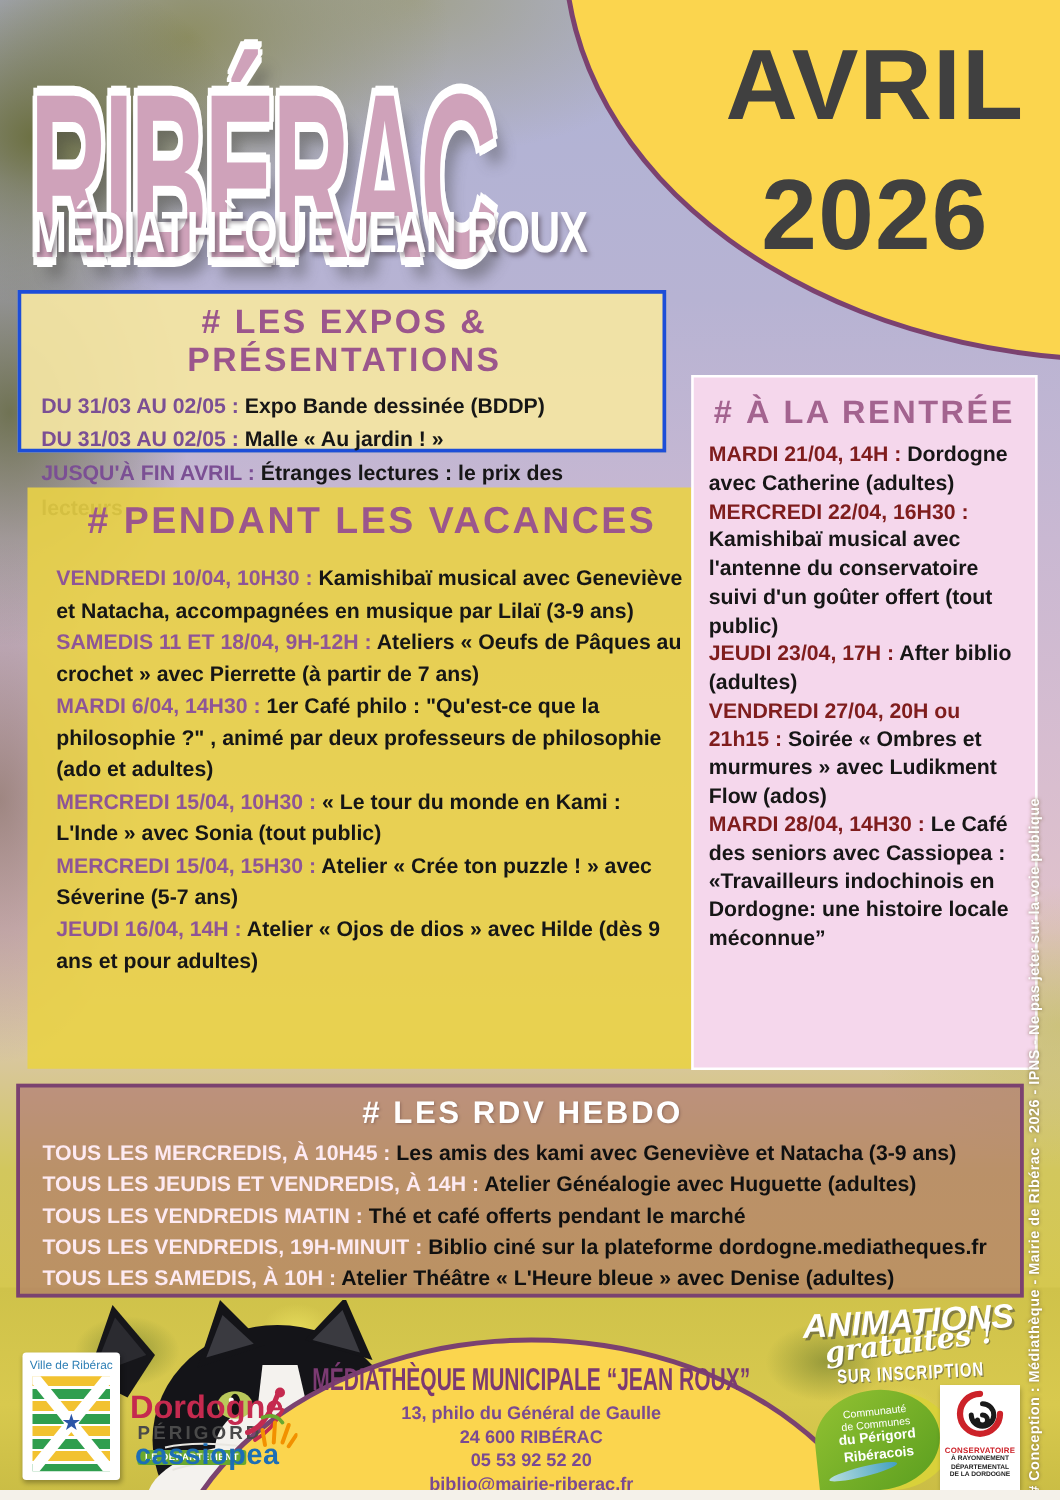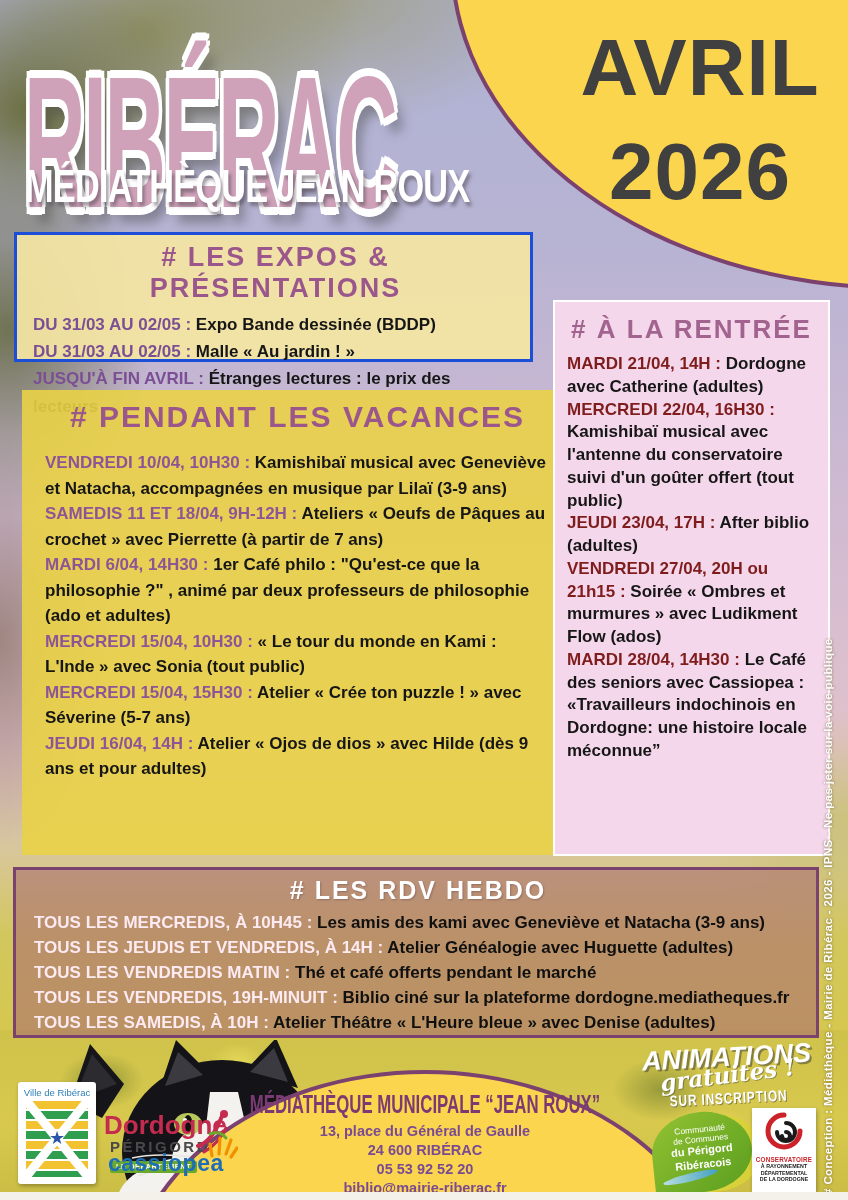--- a/index.html
+++ b/index.html
@@ -234,21 +234,21 @@
   <circle cx="123" cy="80" r="2" fill="#fff"></circle>
   <circle cx="195" cy="78" r="2" fill="#fff"></circle>
   <polygon points="152,104 174,104 163,118" fill="#e09aa4"></polygon>
   <path d="M163 118 L163 126 M163 126 Q152 134 144 128 M163 126 Q174 134 182 128" stroke="#444" stroke-width="2" fill="none"></path>
   <path d="M138 118 Q96 112 70 118 M140 126 Q100 128 76 136 M186 116 Q226 110 250 116 M186 124 Q224 128 246 134" stroke="#e8e6e0" stroke-width="1.5" fill="none"></path>
 </svg>
 
 <div class="footer-ellipse"></div>
 <div class="footer-block">
   <div class="footer-name">MÉDIATHÈQUE MUNICIPALE “JEAN ROUX”</div>
-  <p>13, place du Général de Gaulle</p>
+  <p>13, philo du Général de Gaulle</p>
   <p>24 600 RIBÉRAC</p>
   <p>05 53 92 52 20</p>
   <p>biblio@mairie-riberac.fr</p>
 </div>
 
 <div class="badge">
   <div class="b1">ANIMATIONS</div>
   <div class="b2">gratuites !</div>
   <div class="b3">SUR INSCRIPTION</div>
 </div>

